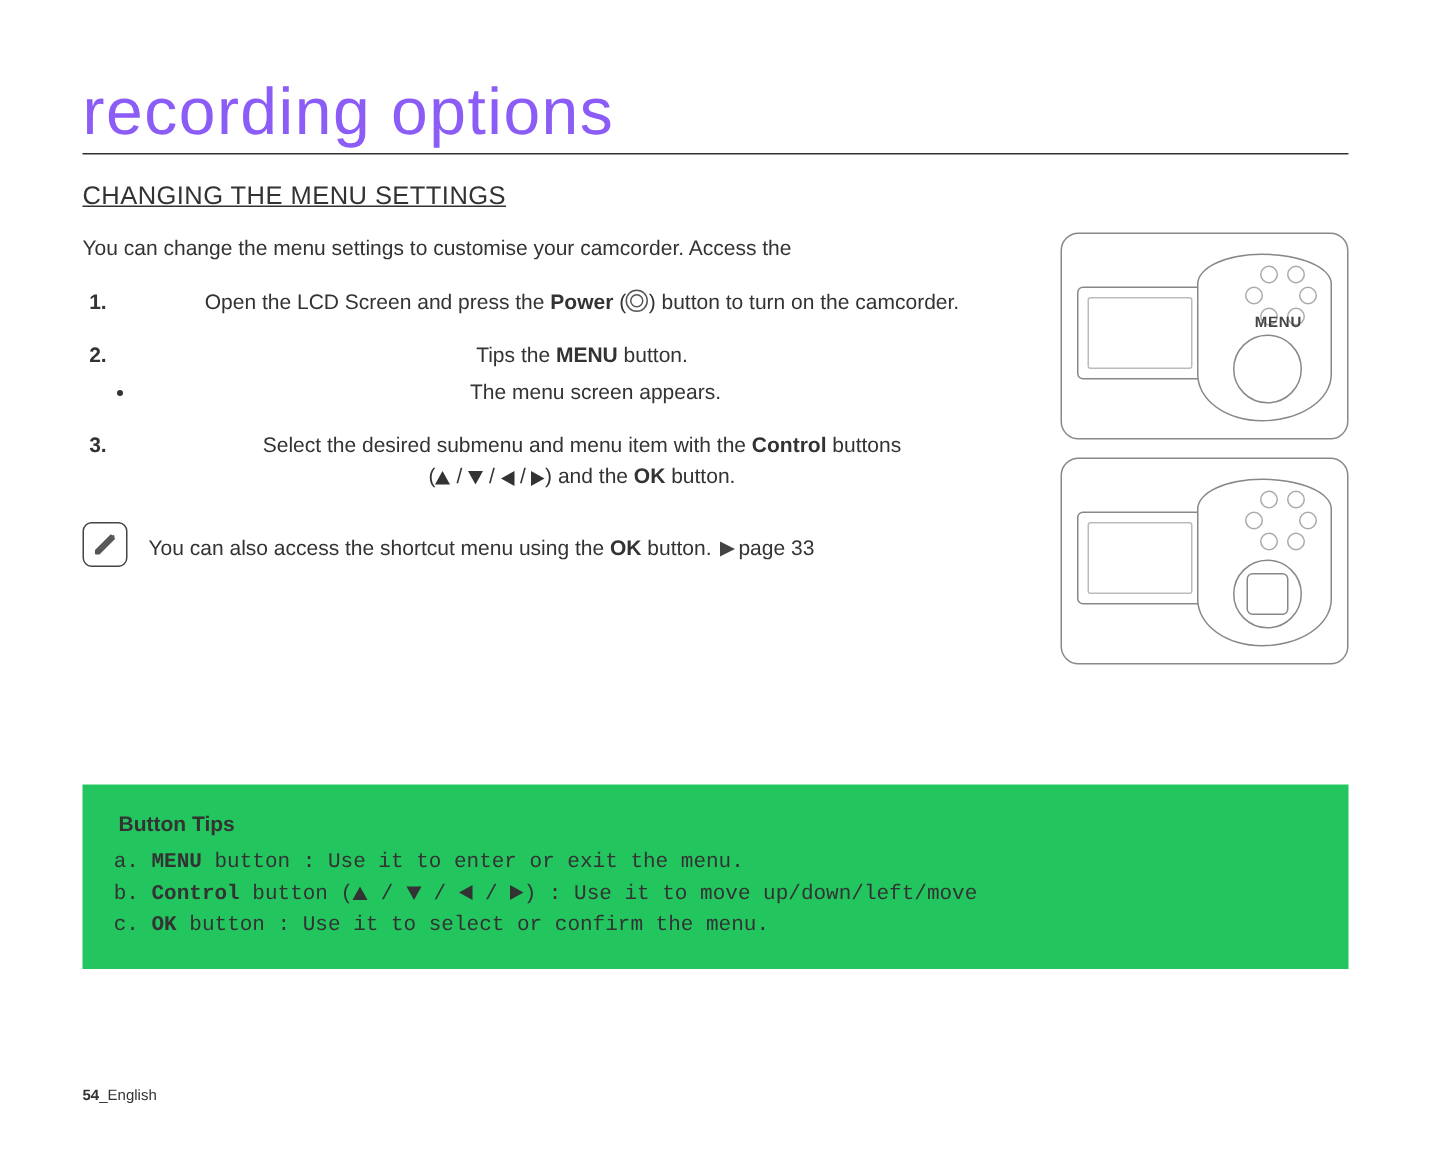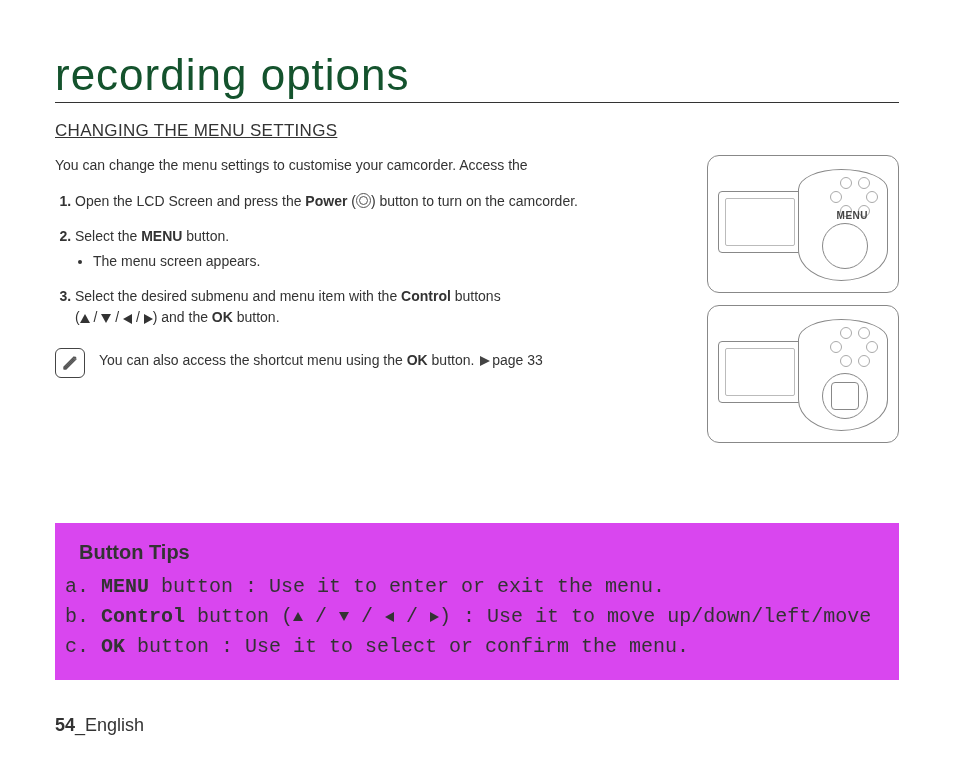--- a/index.html
+++ b/index.html
@@ -18,21 +18,21 @@
     padding: 50px 55px 30px 55px;
     box-sizing: border-box;
     position: relative;
     height: 100%;
   }
   .title {
     font-family: "Helvetica Neue", Arial, sans-serif;
     font-size: 44px;
     font-weight: 200;
     letter-spacing: 1px;
-    color: #14532d;
+    color: #8b5cf6;
     border-bottom: 1px solid #333;
     padding-bottom: 2px;
     margin-bottom: 18px;
   }
   .subtitle {
     font-size: 17px;
     font-weight: normal;
     text-decoration: underline;
     margin-bottom: 14px;
     letter-spacing: 0.3px;
@@ -53,20 +53,21 @@
     gap: 12px;
   }
   .intro {
     font-size: 14px;
     line-height: 1.45;
     margin-bottom: 16px;
   }
   ol.steps {
     padding-left: 20px;
     margin: 0;
+    text-align: center;
   }
   ol.steps > li {
     margin-bottom: 14px;
     line-height: 1.5;
   }
   ol.steps > li::marker {
     font-weight: bold;
   }
   .sub-bullets {
     list-style: disc;
@@ -88,21 +89,21 @@
   }
   .power-icon::after {
     content: "";
     position: absolute;
     left: 2px; top: 2px; right: 2px; bottom: 2px;
     border: 1px solid #555;
     border-radius: 50%;
   }
   .note-row {
     display: flex;
-    align-items: flex-start;
+    align-items: center;
     gap: 14px;
     margin-top: 20px;
   }
   .note-icon-box {
     width: 28px;
     height: 28px;
     border: 1.5px solid #444;
     border-radius: 6px;
     display: flex;
     align-items: center;
@@ -193,42 +194,42 @@
     width:60px; height:50px;
   }
   .small-dots span{
     position:absolute;
     width:10px; height:10px;
     border:1px solid #aaa;
     border-radius:50%;
   }
   .tip-box {
     margin-top: 80px;
-    background: #d946ef;
+    background: #22c55e;
     padding: 18px 24px 18px 24px;
-    font-size: 20px;
+    font-size: 14px;
   }
   .tip-title {
     font-weight: bold;
     margin-bottom: 8px;
   }
   .tip-list {
     list-style: lower-alpha;
     padding-left: 22px;
     margin: 0;
     font-family: Liberation Mono, monospace;
   }
   .tip-list li {
     line-height: 1.5;
   }
   .footer {
     position: absolute;
     bottom: 30px;
     left: 55px;
-    font-size: 18px;
+    font-size: 10px;
   }
   .footer .pg { font-weight: bold; }
   .tri {
     display:inline-block;
     width:0; height:0;
     vertical-align: middle;
   }
   .tri.up { border-left:5px solid transparent; border-right:5px solid transparent; border-bottom:9px solid #333;}
   .tri.down { border-left:5px solid transparent; border-right:5px solid transparent; border-top:9px solid #333;}
   .tri.left { border-top:5px solid transparent; border-bottom:5px solid transparent; border-right:9px solid #333;}
@@ -247,21 +248,21 @@
 
       <div class="intro">
         <span>You can change the menu settings to customise your camcorder. Access the</span><br>
       </div>
 
       <ol class="steps">
         <li>
           <span>Open the LCD Screen and press the </span><span class="bold">Power</span><span> (</span><span class="power-icon"></span><span>) button to turn on the camcorder.</span>
         </li>
         <li>
-          <span>Select the </span><span class="bold">MENU</span><span> button.</span>
+          <span>Tips the </span><span class="bold">MENU</span><span> button.</span>
           <ul class="sub-bullets">
             <li>The menu screen appears.</li>
           </ul>
         </li>
         <li>
           <span>Select the desired submenu and menu item with the </span><span class="bold">Control</span><span> buttons</span><br>
           <span>(</span><span class="tri up"></span><span> / </span><span class="tri down"></span><span> / </span><span class="tri left"></span><span> / </span><span class="tri right"></span><span>) and the </span><span class="bold">OK</span><span> button.</span>
         </li>
       </ol>
 

